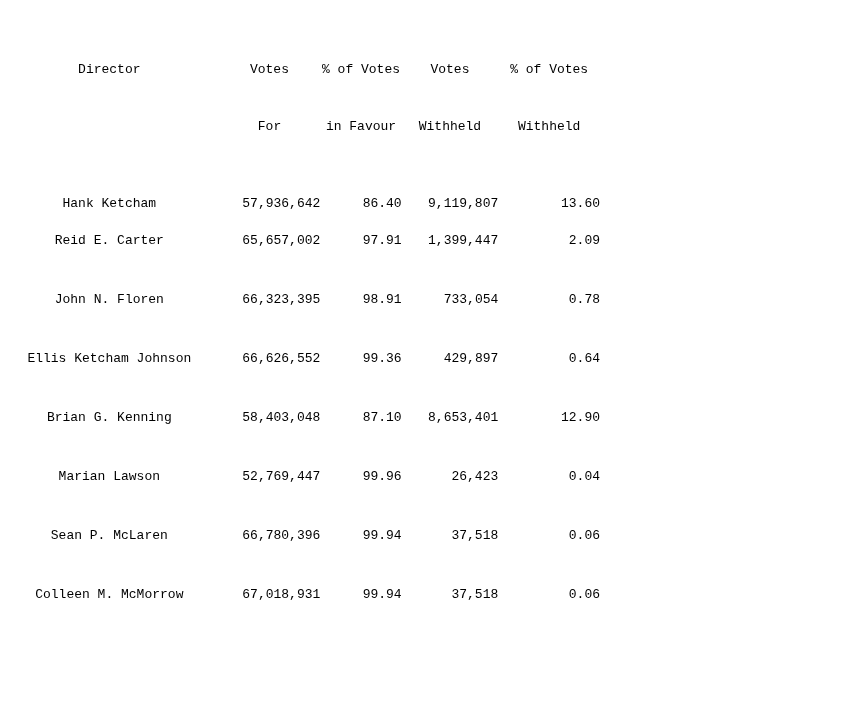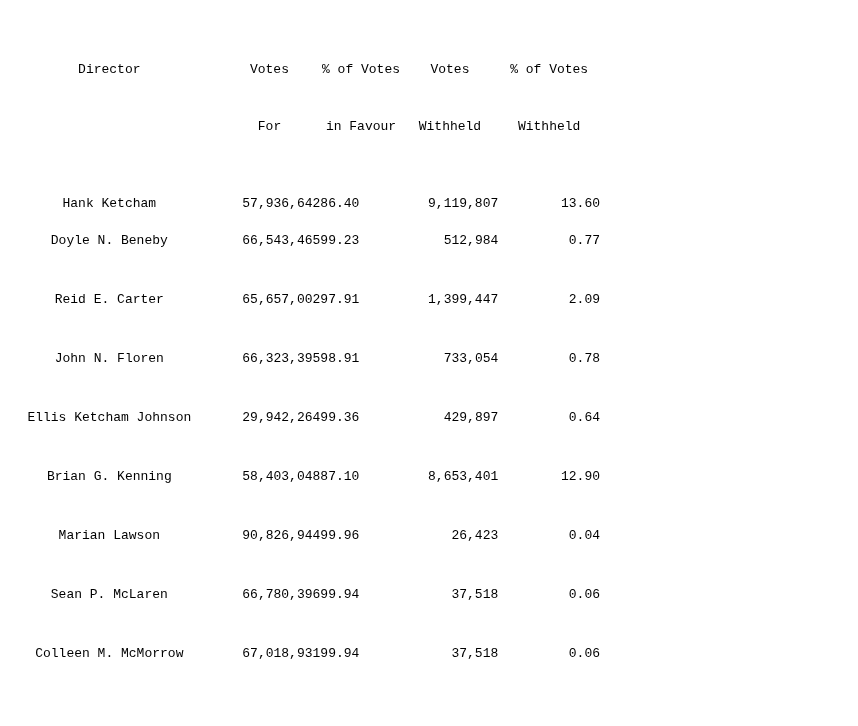--- a/index.html
+++ b/index.html
@@ -34,21 +34,21 @@
     padding: 0;
     white-space: pre;
     vertical-align: top;
   }
   thead th {
     padding-bottom: 4px;
     line-height: 19px;
   }
   .col-name   { width: 215px; text-align: center;  padding-left: 10px; }
   .col-votes  { width: 100px; text-align: right; }
-  .col-pct    { width: 80px;  text-align: left; }
+  .col-pct    { width: 80px;  text-align: right; }
   .col-wh     { width: 95px;  text-align: right; }
   .col-whpct  { width: 100px; text-align: right; }
 
   thead .col-name  { text-align: center; padding-left: 0; }
   thead .col-votes { text-align: center; }
   thead .col-pct   { text-align: center; }
   thead .col-wh    { text-align: center; }
   thead .col-whpct { text-align: center; }
 
   .hdr-line1 { display: block; }
@@ -90,57 +90,50 @@
     </thead>
     <tbody id="table-body">
         <tr>
           <td class="col-name">Hank Ketcham</td>
           <td class="col-votes">57,936,642</td>
           <td class="col-pct">86.40</td>
           <td class="col-wh">9,119,807</td>
           <td class="col-whpct">13.60</td>
         </tr>
         <tr>
-          <td class="col-name">Doyle N. Beneby</td>
-          <td class="col-votes">66,543,465</td>
-          <td class="col-pct">99.23</td>
-          <td class="col-wh">512,984</td>
-          <td class="col-whpct">0.77</td>
-        </tr>
-        <tr>
           <td class="col-name">Reid E. Carter</td>
           <td class="col-votes">65,657,002</td>
           <td class="col-pct">97.91</td>
           <td class="col-wh">1,399,447</td>
           <td class="col-whpct">2.09</td>
         </tr>
         <tr>
           <td class="col-name">John N. Floren</td>
           <td class="col-votes">66,323,395</td>
           <td class="col-pct">98.91</td>
           <td class="col-wh">733,054</td>
           <td class="col-whpct">0.78</td>
         </tr>
         <tr>
           <td class="col-name">Ellis Ketcham Johnson</td>
-          <td class="col-votes">29,942,264</td>
+          <td class="col-votes">66,626,552</td>
           <td class="col-pct">99.36</td>
           <td class="col-wh">429,897</td>
           <td class="col-whpct">0.64</td>
         </tr>
         <tr>
           <td class="col-name">Brian G. Kenning</td>
           <td class="col-votes">58,403,048</td>
           <td class="col-pct">87.10</td>
           <td class="col-wh">8,653,401</td>
           <td class="col-whpct">12.90</td>
         </tr>
         <tr>
           <td class="col-name">Marian Lawson</td>
-          <td class="col-votes">90,826,944</td>
+          <td class="col-votes">52,769,447</td>
           <td class="col-pct">99.96</td>
           <td class="col-wh">26,423</td>
           <td class="col-whpct">0.04</td>
         </tr>
         <tr>
           <td class="col-name">Sean P. McLaren</td>
           <td class="col-votes">66,780,396</td>
           <td class="col-pct">99.94</td>
           <td class="col-wh">37,518</td>
           <td class="col-whpct">0.06</td>

